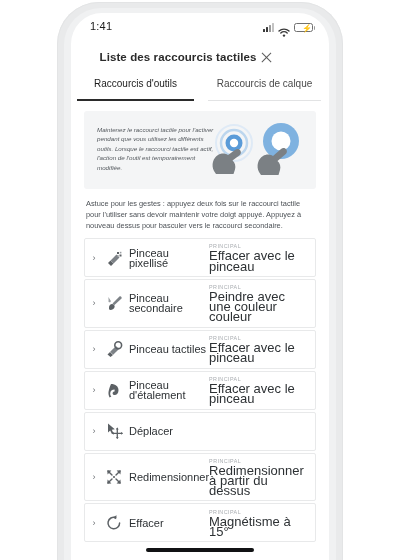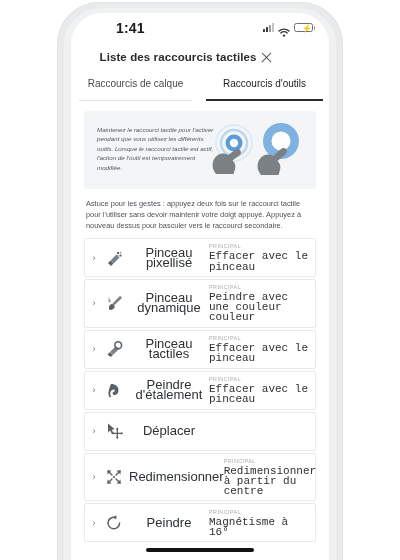--- a/index.html
+++ b/index.html
@@ -59,25 +59,24 @@
 
   
   .status-bar {
     position: absolute;
     left: 0; top: 0;
     width: 258px; height: 30px;
   }
   .status-time {
     position: absolute;
     left: 19px; top: 7px;
-    font-size: 14px;
-    font-weight: bold;
+    font-size: 11px;
+    font-weight: normal;
     color: #1b1b1b;
     letter-spacing: .2px;
-    margin-left: 26px;
   }
   .status-icons {
     position: absolute;
     right: 16px; top: 8px;
     display: flex;
     align-items: flex-end;
     gap: 4px;
     height: 11px;
   }
   .sig-bars { display: flex; align-items: flex-end; gap: 1px; height: 9px; }
@@ -243,44 +242,42 @@
   .row-icon {
     flex: 0 0 22px;
     width: 22px; height: 22px;
     display: flex;
     align-items: center;
     justify-content: center;
     color: #5c6165;
   }
   .row-name {
     flex: 0 0 80px;
-    font-size: 13px;
+    font-size: 11px;
     color: #2d3134;
     padding-left: 4px;
     line-height: 10px;
-    text-align: center;
   }
   .row-right {
     flex: 1;
     padding-right: 6px;
     padding-top: 4px;
     padding-bottom: 4px;
   }
   .row-kind {
     font-size: 5.4px;
     letter-spacing: .45px;
     color: #a9adb1;
     text-transform: uppercase;
     margin-bottom: 2px;
   }
   .row-desc {
-    font-size: 11px;
+    font-size: 13px;
     line-height: 10.2px;
     color: #2d3134;
-    font-family: Liberation Mono, monospace;
   }
 
   
   .home-indicator {
     position: absolute;
     left: 50%; bottom: 8px;
     transform: translateX(-50%);
     width: 108px; height: 4px;
     background: #111214;
     border-radius: 3px;
@@ -329,25 +326,25 @@
         </span>
       </div>
     </div>
 
     <div class="modal-header">
       <div class="modal-title">Liste des raccourcis tactiles</div>
       <div class="close-btn"></div>
     </div>
 
     <div class="tabs">
+      <div class="tab active">
+        <span>Raccourcis d'outils</span>
+      </div>
       <div class="tab">
         <span>Raccourcis de calque</span>
-      </div>
-      <div class="tab active">
-        <span>Raccourcis d'outils</span>
       </div>
     </div>
 
     <div class="info-panel">
       <div class="info-text">Maintenez le raccourci tactile pour l'activer pendant que vous utilisez les différents outils. Lorsque le raccourci tactile est actif, l'action de l'outil est temporairement modifiée.</div>
       <div class="gesture-art">
         <svg width="104" height="66" viewBox="0 0 104 66">
 
           <circle cx="30" cy="26" r="18" fill="none" stroke="#dfeaf6" stroke-width="2"></circle>
           <circle cx="30" cy="26" r="13" fill="none" stroke="#bcd6ee" stroke-width="2.5"></circle>
@@ -389,21 +386,21 @@
 
       <div class="row">
         <div class="chev">›</div>
         <div class="row-icon">
           <svg width="18" height="18" viewBox="0 0 18 18">
             <path d="M4 13.5 C4 11.5 5.5 10 7 10 C8.5 10 9.6 11.2 9.6 12.6 C9.6 14.8 7.5 16 5.2 16 C4.4 16 4 15.4 4 14.6 Z" fill="#5c6165"></path>
             <path d="M7.5 9.6 L14.2 2.8 C14.9 2.1 15.9 2.2 16.4 2.9 C16.9 3.6 16.7 4.5 16 5.1 L9.2 11.2 Z" fill="#7d8287"></path>
             <path d="M3.4 3 L5.6 6.4 C6.1 7.2 5.5 8.2 4.6 8.2 C3.7 8.2 3.1 7.2 3.6 6.4 Z" fill="#9a9ea2"></path>
           </svg>
         </div>
-        <div class="row-name">Pinceau dynamique</div>
+        <div class="row-name">Pinceau secondaire</div>
         <div class="row-right">
           <div class="row-kind">PRINCIPAL</div>
           <div class="row-desc">Peindre avec une couleur couleur</div>
         </div>
       </div>
 
       <div class="row">
         <div class="chev">›</div>
         <div class="row-icon">
           <svg width="18" height="18" viewBox="0 0 18 18">
@@ -419,21 +416,21 @@
         </div>
       </div>
 
       <div class="row">
         <div class="chev">›</div>
         <div class="row-icon">
           <svg width="18" height="18" viewBox="0 0 18 18">
             <path d="M6 3 C10.5 3 13.5 5.5 13.5 9.2 C13.5 12 11.8 14 9.6 14 C8.4 14 7.6 13.2 7.6 12.2 C7.6 11 8.6 10.4 9.6 10.4 L9.6 8.6 C7 8.6 5.2 10.2 5.2 12.4 C5.2 13.6 5.6 14.8 6.4 15.6 L4.6 16.4 C3.6 14.8 3.2 12.8 3.6 10.6 C4.2 7.4 5.2 5 6 3 Z" fill="#5c6165"></path>
           </svg>
         </div>
-        <div class="row-name">Peindre d'étalement</div>
+        <div class="row-name">Pinceau d'étalement</div>
         <div class="row-right">
           <div class="row-kind">PRINCIPAL</div>
           <div class="row-desc">Effacer avec le pinceau</div>
         </div>
       </div>
 
       <div class="row">
         <div class="chev">›</div>
         <div class="row-icon">
           <svg width="18" height="18" viewBox="0 0 18 18">
@@ -464,36 +461,36 @@
             <path d="M2.2 2.2 L6.4 2.6 L2.6 6.4 Z" fill="#5c6165"></path>
             <path d="M15.8 2.2 L11.6 2.6 L15.4 6.4 Z" fill="#5c6165"></path>
             <path d="M2.2 15.8 L6.4 15.4 L2.6 11.6 Z" fill="#5c6165"></path>
             <path d="M15.8 15.8 L11.6 15.4 L15.4 11.6 Z" fill="#5c6165"></path>
             <circle cx="9" cy="9" r="1.1" fill="#5c6165"></circle>
           </svg>
         </div>
         <div class="row-name">Redimensionner</div>
         <div class="row-right">
           <div class="row-kind">PRINCIPAL</div>
-          <div class="row-desc">Redimensionner à partir du centre</div>
+          <div class="row-desc">Redimensionner à partir du dessus</div>
         </div>
       </div>
 
       <div class="row">
         <div class="chev">›</div>
         <div class="row-icon">
           <svg width="18" height="18" viewBox="0 0 18 18">
             <path d="M14.6 9 A5.8 5.8 0 1 1 10.6 3.5" fill="none" stroke="#5c6165" stroke-width="1.5" stroke-linecap="round"></path>
             <path d="M11.6 1.2 L11.1 5.2 L7.6 3.5 Z" fill="#5c6165"></path>
           </svg>
         </div>
-        <div class="row-name">Peindre</div>
-        <div class="row-right">
-          <div class="row-kind">PRINCIPAL</div>
-          <div class="row-desc">Magnétisme à 16°</div>
+        <div class="row-name">Effacer</div>
+        <div class="row-right">
+          <div class="row-kind">PRINCIPAL</div>
+          <div class="row-desc">Magnétisme à 15°</div>
         </div>
       </div>
 
     </div>
 
     <div class="screen-fade"></div>
     <div class="home-indicator"></div>
 
   </div>
 </div>

